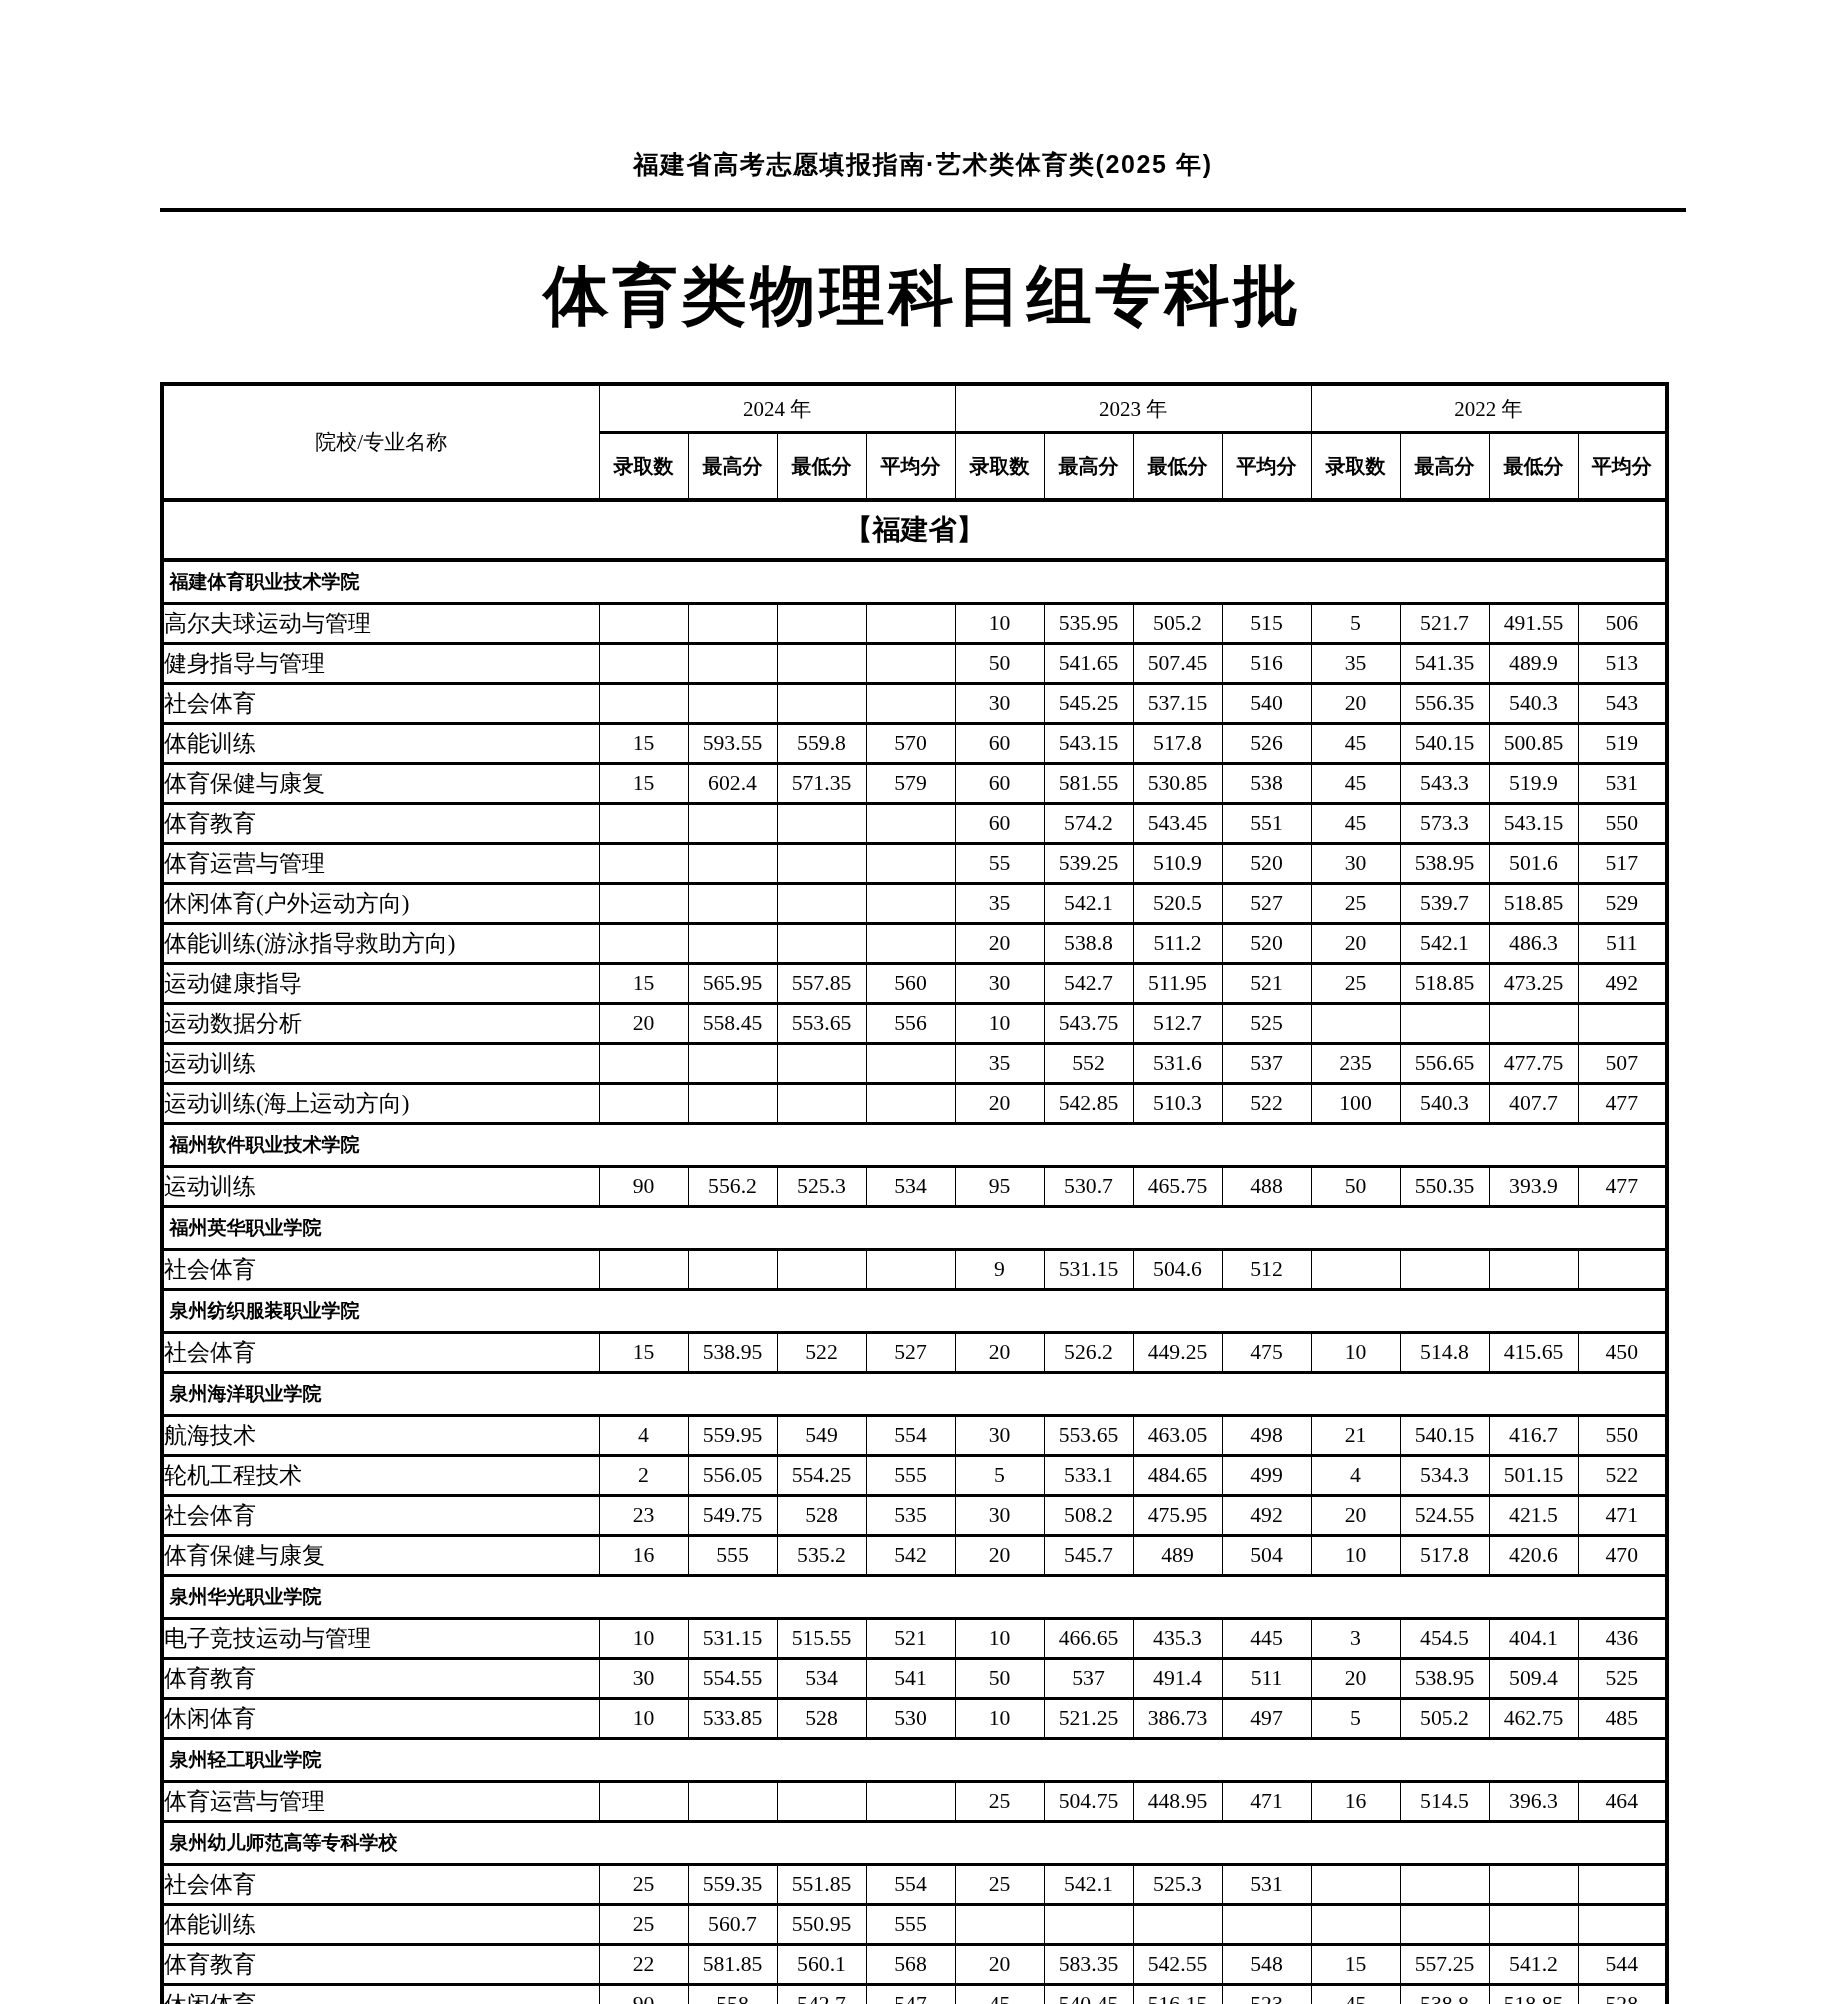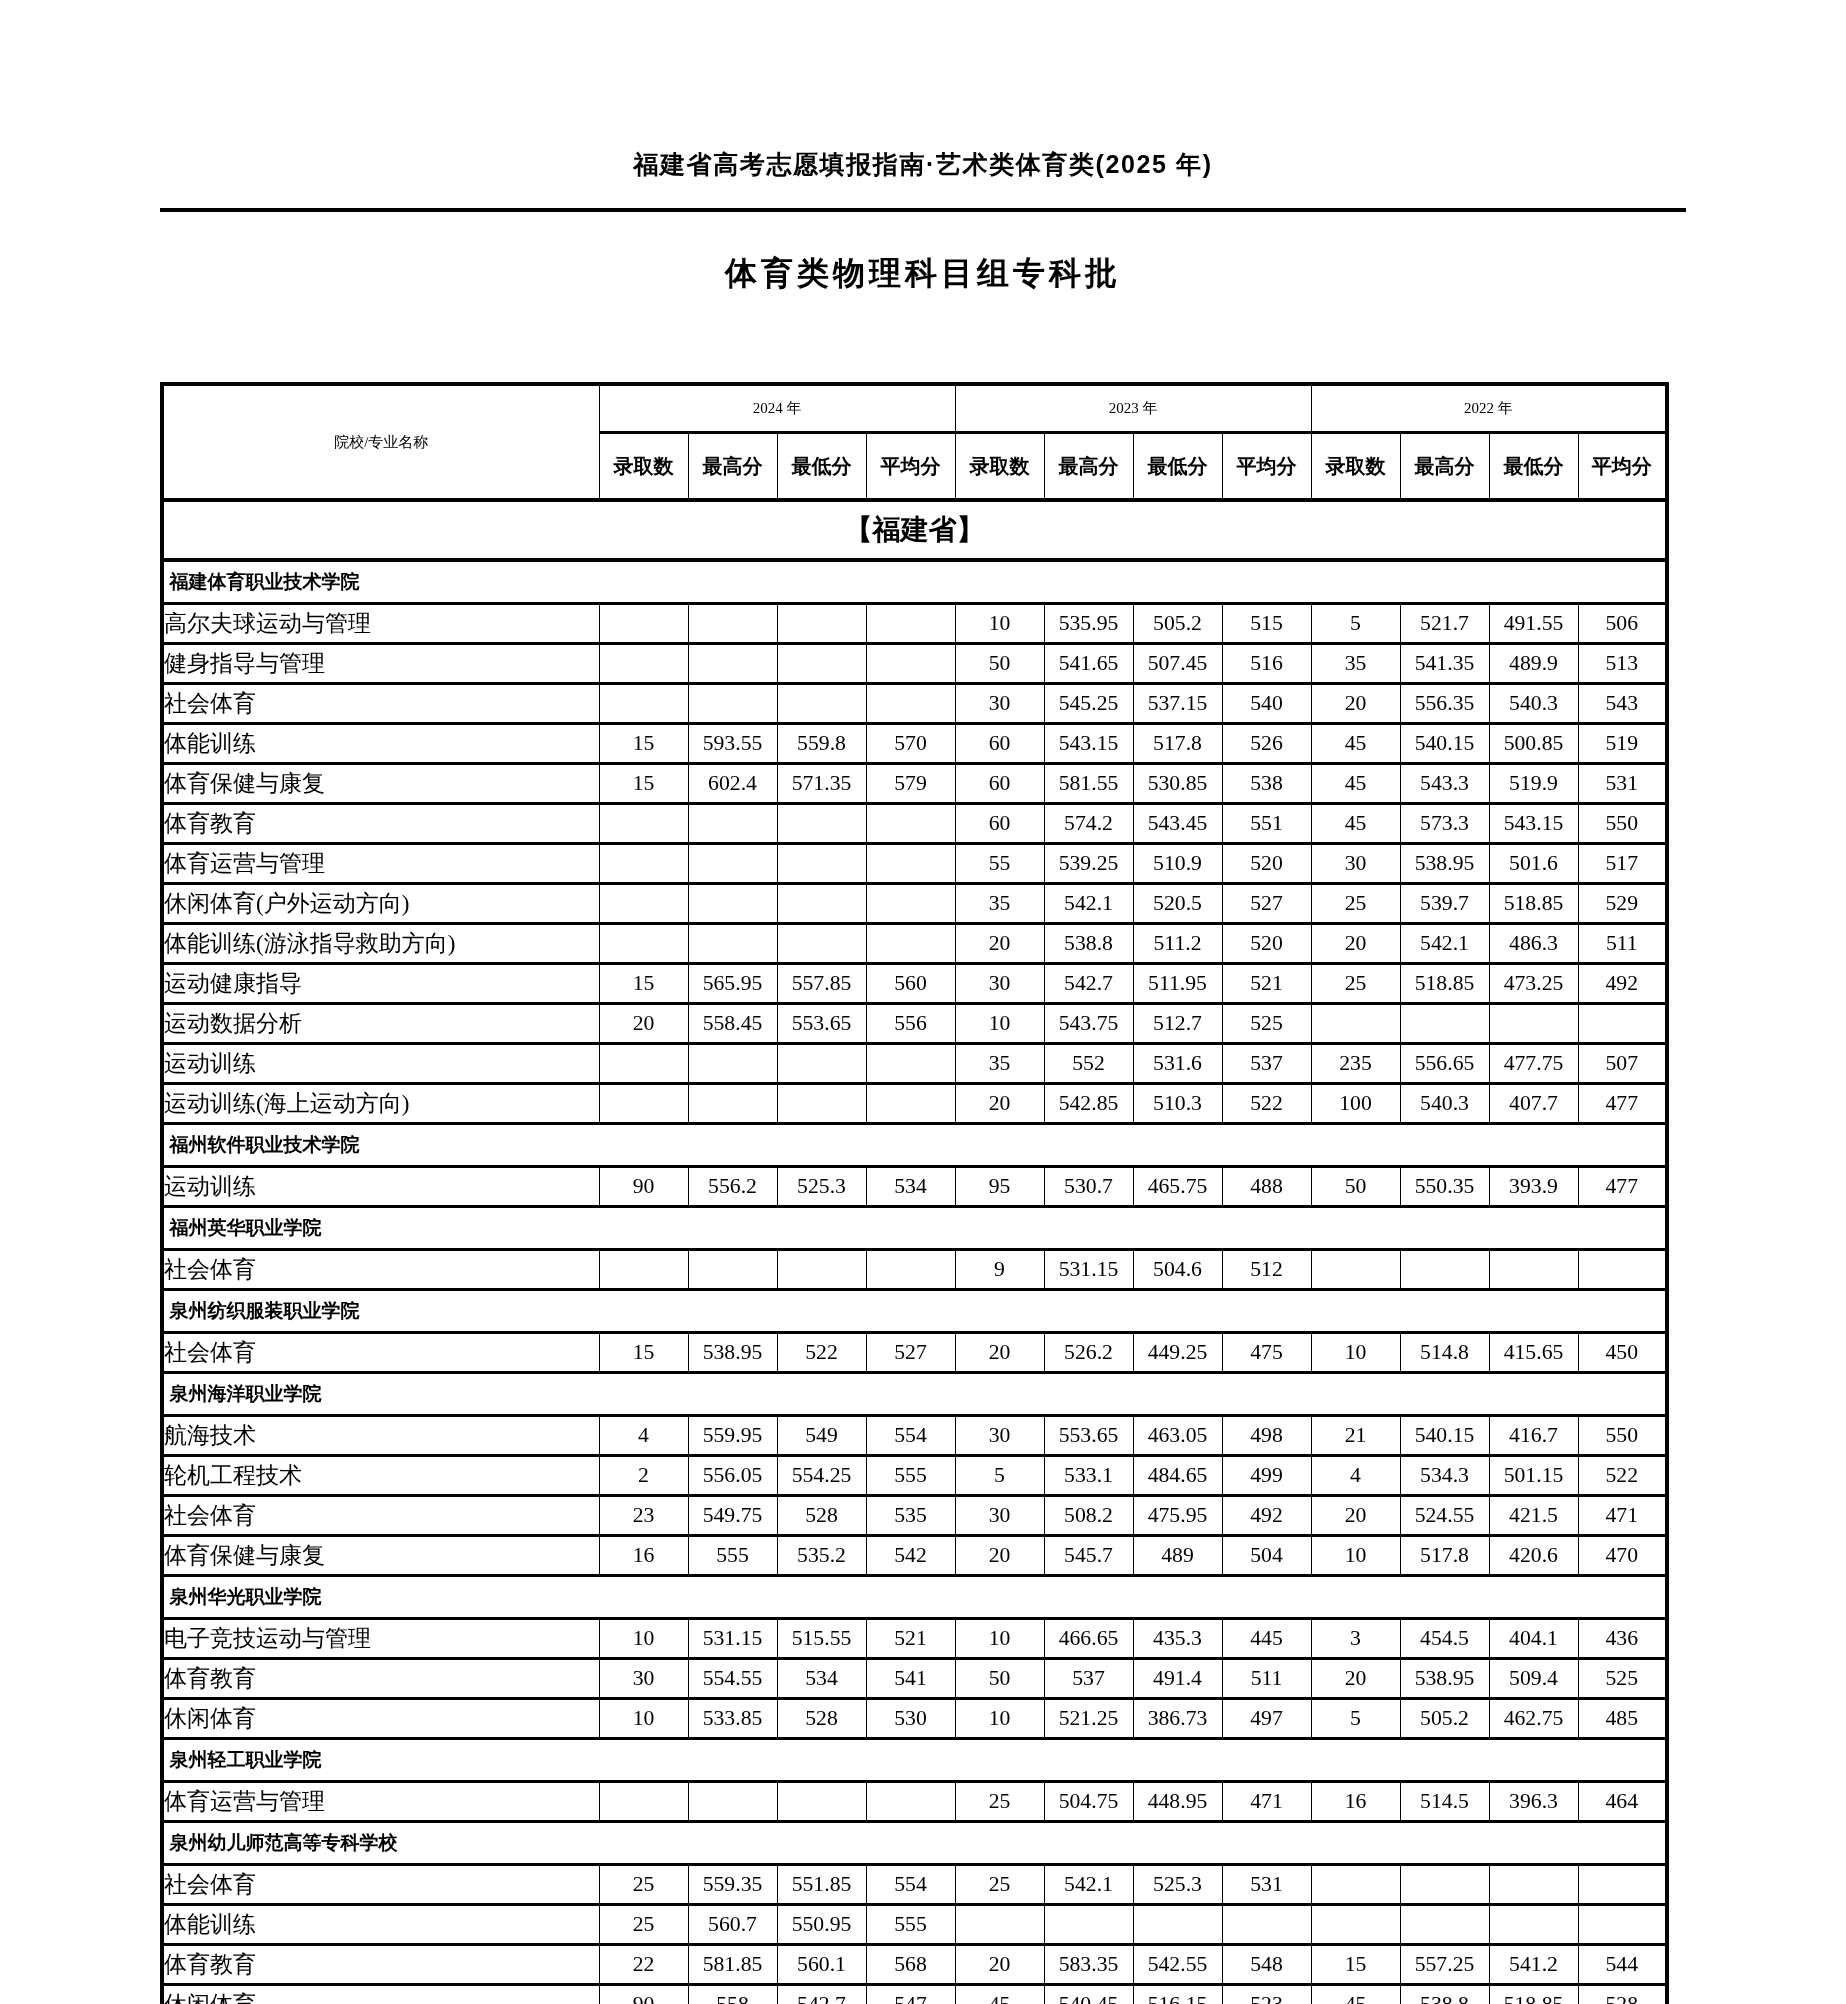--- a/index.html
+++ b/index.html
@@ -11,35 +11,35 @@
     position:absolute;left:160px;top:148px;width:1526px;
     text-align:center;font-family:"Liberation Sans","DejaVu Sans",sans-serif;
     font-weight:bold;font-size:25px;letter-spacing:1.6px;
   }
   .header-rule{
     position:absolute;left:160px;top:208px;width:1526px;height:3.6px;background:#000;
   }
   .doc-title{
     position:absolute;left:160px;top:252px;width:1526px;
     text-align:center;font-family:"Liberation Sans","DejaVu Sans",sans-serif;
-    font-weight:bold;font-size:32px;letter-spacing:4px;
+    font-weight:bold;font-size:65px;letter-spacing:4px;
   }
   .table-wrap{position:absolute;left:160px;top:382px;}
   table.scores{
     border-collapse:collapse;table-layout:fixed;width:1507px;
     border:4.8px solid #000;
   }
   table.scores th,table.scores td{
     border-left:1.6px solid #000;border-right:1.6px solid #000;
     border-top:3.2px solid #000;border-bottom:3.2px solid #000;
     overflow:hidden;white-space:nowrap;padding:0;
   }
   tr.year-row th{
     height:45px;font-family:"Liberation Serif","DejaVu Serif",serif;
-    font-weight:normal;font-size:15px;text-align:center;
+    font-weight:normal;font-size:21px;text-align:center;
   }
   th.name-head{
     font-family:"Liberation Sans","DejaVu Sans",sans-serif;
     font-weight:bold;font-size:22.5px;text-align:center;
   }
   tr.sub-row th{
     height:64px;font-family:"Liberation Sans","DejaVu Sans",sans-serif;
     font-weight:bold;font-size:20px;text-align:center;
     border-bottom:4.8px solid #000;
   }

